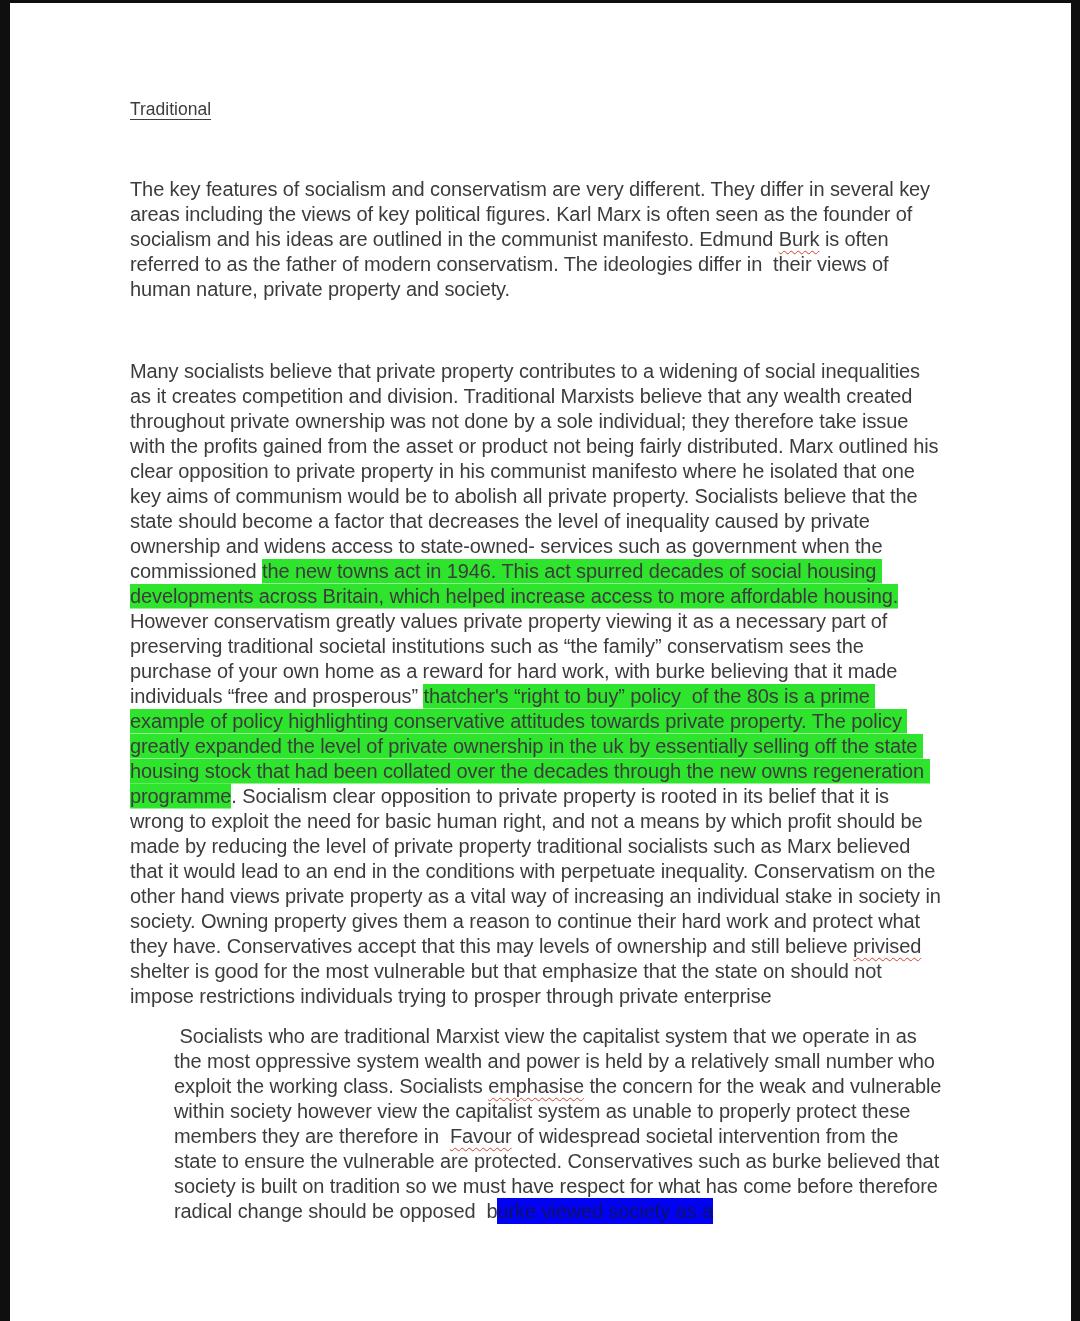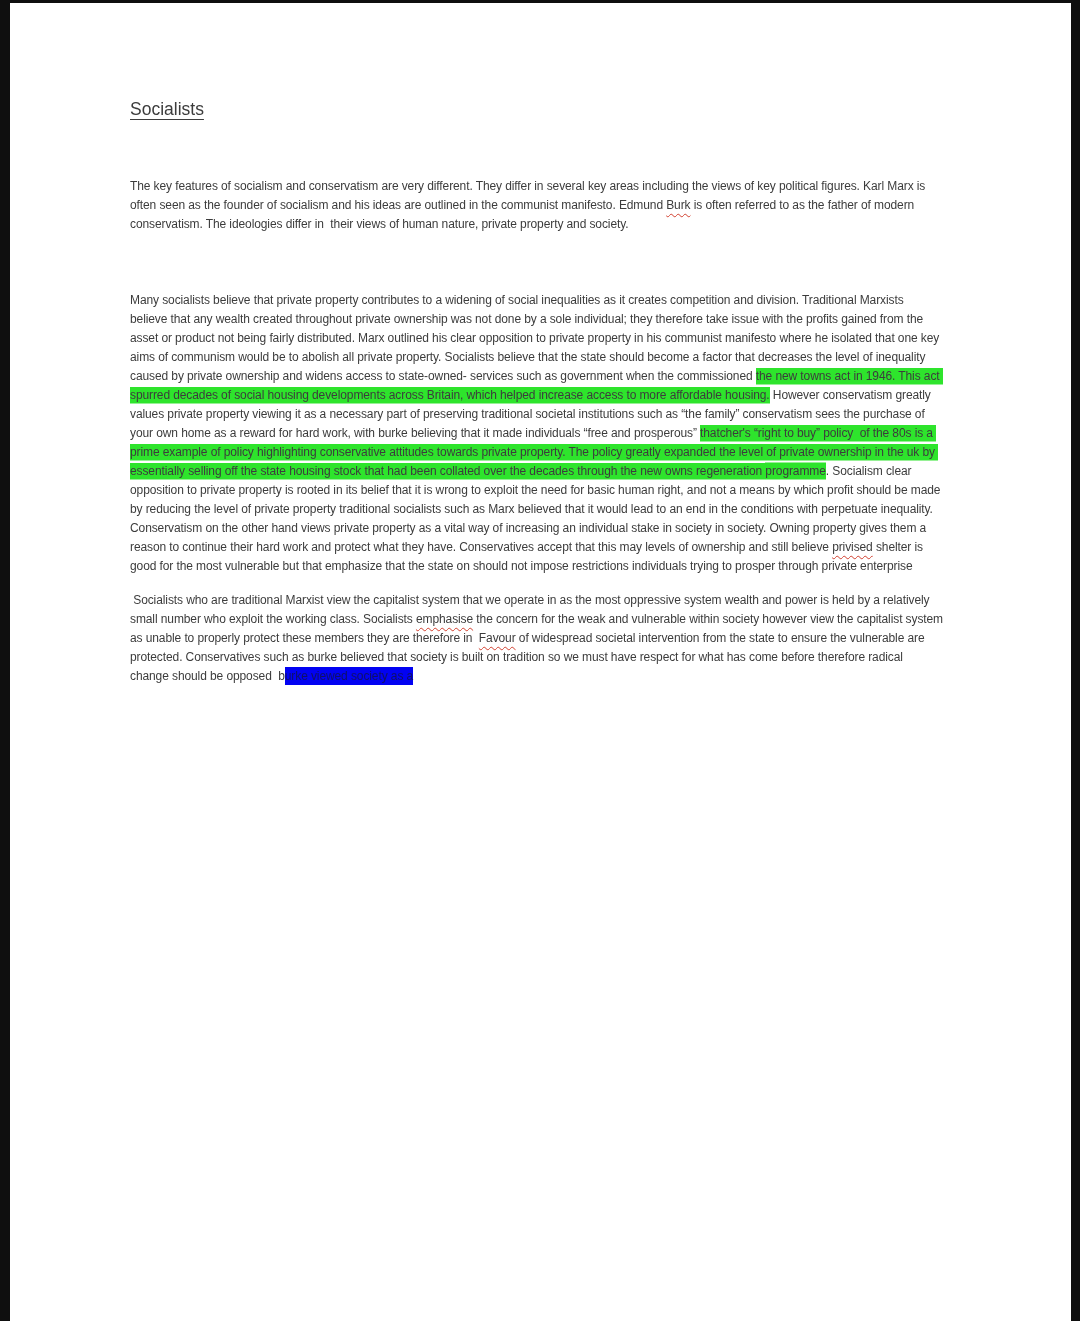--- a/index.html
+++ b/index.html
@@ -27,28 +27,28 @@
   .doc-heading{
     font-size:17.5px;
     font-weight:400;
     text-decoration:underline;
     text-underline-offset:4px;
     text-decoration-thickness:1.2px;
     margin:0 0 57px 0;
     white-space:pre-wrap;
   }
   #doc-body p{
-    font-size:12px;
+    font-size:20px;
     letter-spacing:-0.1px;
-    line-height:19px;
+    line-height:25px;
     white-space:pre-wrap;
     margin:0 0 15px 0;
   }
   #doc-body p:first-child{margin-bottom:57px;}
-  #doc-body p:last-child{margin-bottom:0;}
+  #doc-body p:last-child{margin-bottom:0;margin-left:44px;}
   .run-normal{}
   .run-misspelled{
     text-decoration:underline;
     text-decoration-style:wavy;
     text-decoration-color:var(--squiggle-red);
     text-decoration-thickness:1px;
     text-underline-offset:4px;
   }
   .run-highlight{
     background:var(--highlight-green);
@@ -66,20 +66,20 @@
     background:var(--selection-blue);
     color:var(--selection-text);
     box-shadow:0 2px 0 var(--selection-blue), 0 -2px 0 var(--selection-blue);
   }
 </style>
 </head>
 <body>
 
 <div class="page">
   <div class="content">
-    <h1 class="doc-heading">Socialists</h1>
+    <h1 class="doc-heading">Traditional</h1>
     <div id="doc-body">
         <p><span class="run-normal">The key features of socialism and conservatism are very different. They differ in several key areas including the views of key political figures. Karl Marx is often seen as the founder of socialism and his ideas are outlined in the communist manifesto. Edmund </span><span class="run-misspelled">Burk</span><span class="run-normal"> is often referred to as the father of modern conservatism. The ideologies differ in  their views of human nature, private property and society.</span></p>
         <p><span class="run-normal">Many socialists believe that private property contributes to a widening of social inequalities as it creates competition and division. Traditional Marxists believe that any wealth created throughout private ownership was not done by a sole individual; they therefore take issue with the profits gained from the asset or product not being fairly distributed. Marx outlined his clear opposition to private property in his communist manifesto where he isolated that one key aims of communism would be to abolish all private property. Socialists believe that the state should become a factor that decreases the level of inequality caused by private ownership and widens access to state-owned- services such as government when the commissioned </span><span class="run-highlight">the new towns act in 1946. This act spurred decades of social housing developments across Britain, which helped increase access to more affordable housing.</span><span class="run-normal"> However conservatism greatly values private property viewing it as a necessary part of preserving traditional societal institutions such as “the family” conservatism sees the purchase of your own home as a reward for hard work, with burke believing that it made individuals “free and prosperous” </span><span class="run-highlight">thatcher's “right to buy” policy  of the 80s is a prime example of policy highlighting conservative attitudes towards private property. The policy greatly expanded the level of private ownership in the uk by essentially selling off the state housing stock that had been collated over the decades through the new owns regeneration </span><span class="run-highlight-misspelled">programme</span><span class="run-normal">. Socialism clear opposition to private property is rooted in its belief that it is wrong to exploit the need for basic human right, and not a means by which profit should be made by reducing the level of private property traditional socialists such as Marx believed that it would lead to an end in the conditions with perpetuate inequality. Conservatism on the other hand views private property as a vital way of increasing an individual stake in society in society. Owning property gives them a reason to continue their hard work and protect what they have. Conservatives accept that this may levels of ownership and still believe </span><span class="run-misspelled">privised</span><span class="run-normal"> shelter is good for the most vulnerable but that emphasize that the state on should not impose restrictions individuals trying to prosper through private enterprise</span></p>
         <p><span class="run-normal"> Socialists who are traditional Marxist view the capitalist system that we operate in as the most oppressive system wealth and power is held by a relatively small number who exploit the working class. Socialists </span><span class="run-misspelled">emphasise</span><span class="run-normal"> the concern for the weak and vulnerable within society however view the capitalist system as unable to properly protect these members they are therefore in  </span><span class="run-misspelled">Favour</span><span class="run-normal"> of widespread societal intervention from the state to ensure the vulnerable are protected. Conservatives such as burke believed that society is built on tradition so we must have respect for what has come before therefore radical change should be opposed  b</span><span class="run-selected">urke viewed society as a</span></p>
       </div>
   </div>
 </div>
 
 </body></html>

